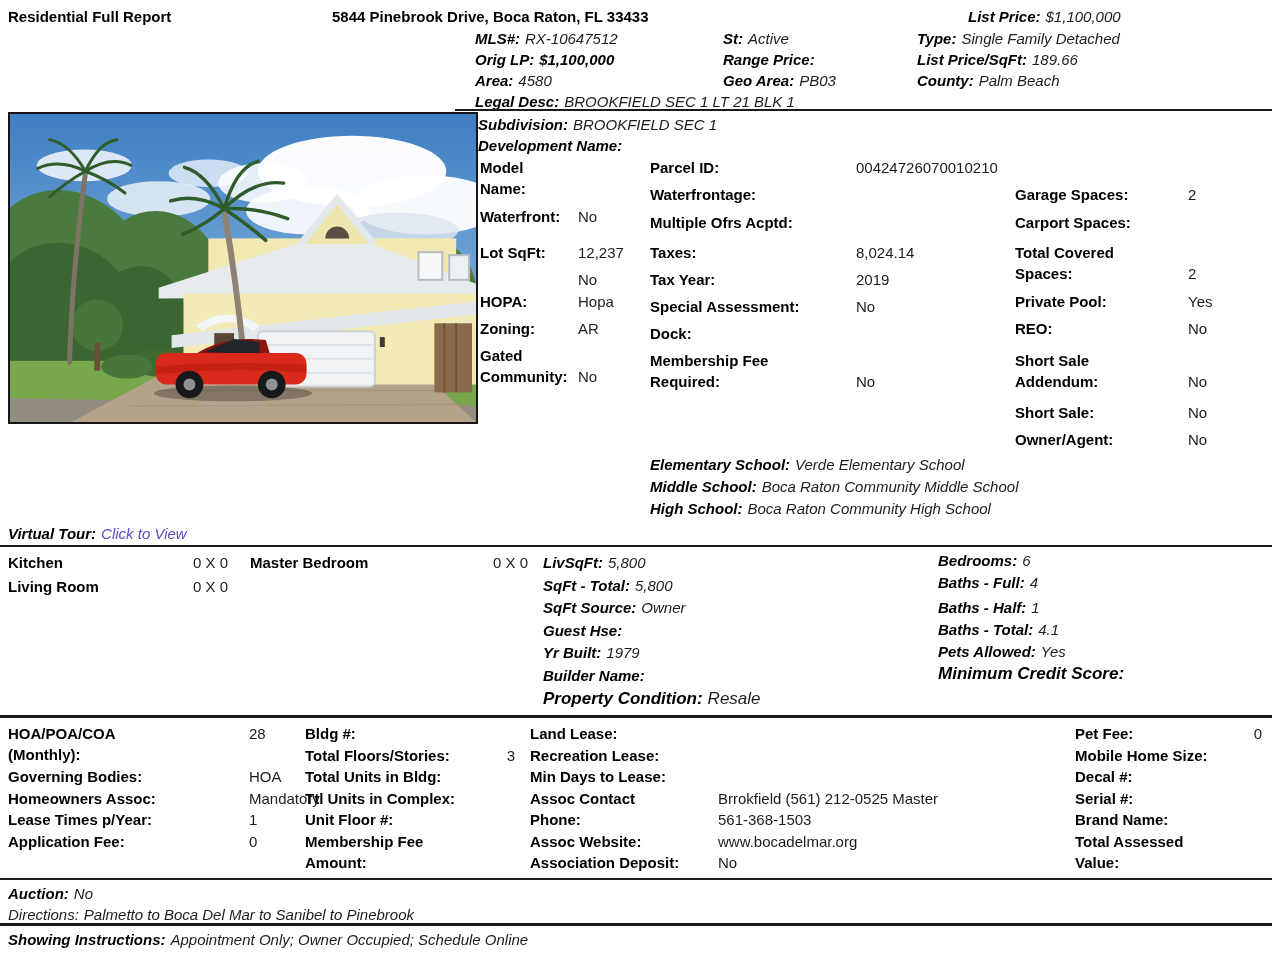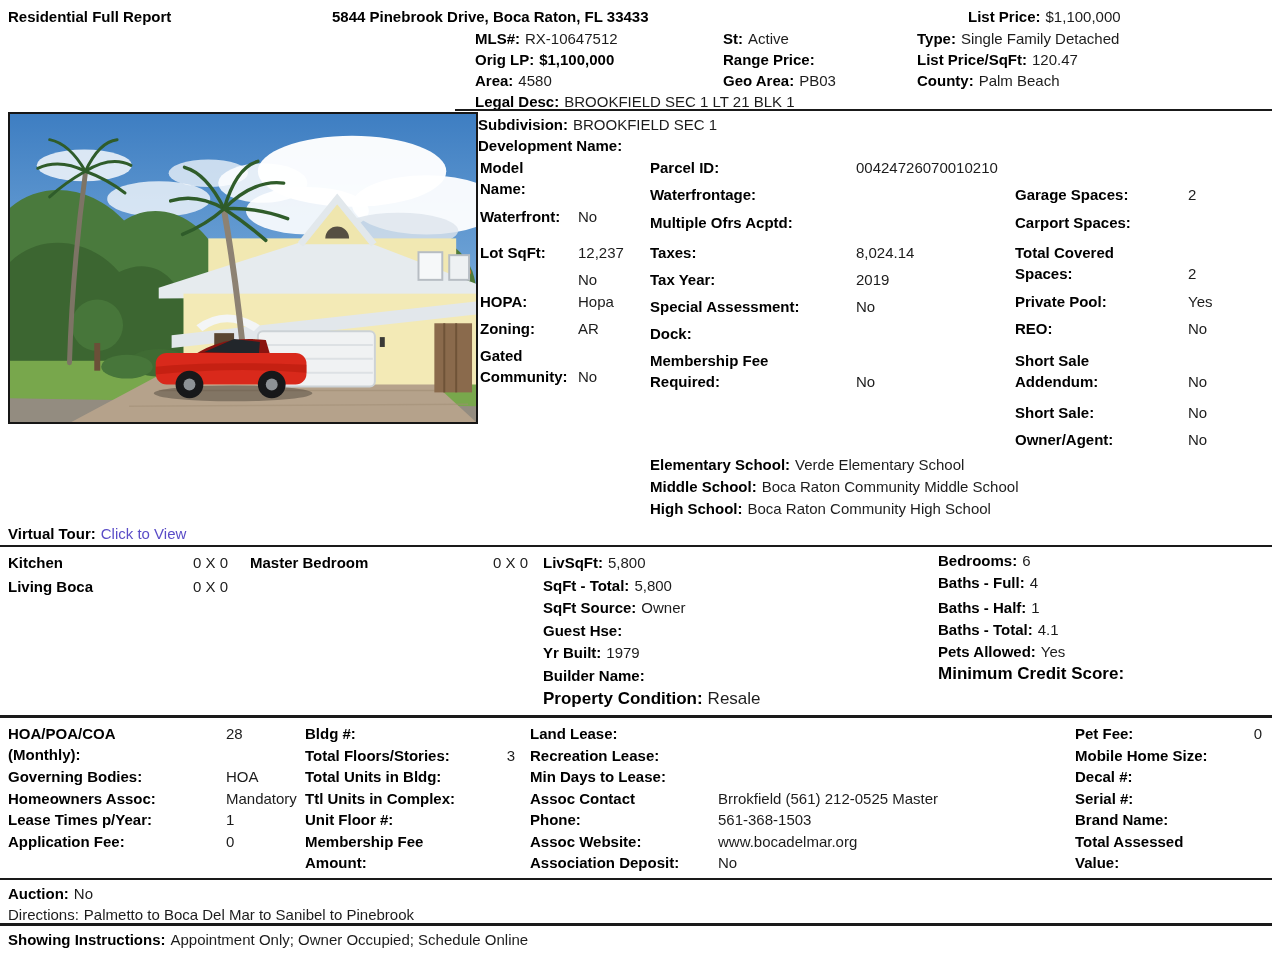--- a/index.html
+++ b/index.html
@@ -1,30 +1,30 @@
 <!DOCTYPE html>
 <html><head>
 <meta charset="utf-8">
 <style>
   html,body{margin:0;padding:0;background:#fff;}
   .page{position:relative;width:1280px;height:960px;background:#fff;
         font-family:"Liberation Sans",sans-serif;font-size:15px;line-height:21px;
         color:#1c1c1c;overflow:hidden;}
   b,.l{font-weight:bold;color:#000;}
   .abs{position:absolute;white-space:nowrap;}
-  .pair{position:absolute;white-space:nowrap;}
+  .pair{position:absolute;white-space:nowrap;font-style:italic;}
   .pair .v{margin-left:5px;}
   .pair .bv{margin-left:5px;font-weight:bold;color:#000;}
   .frow{position:absolute;display:flex;align-items:flex-start;}
   .frow .l{flex:0 0 auto;}
   .frow.end{align-items:flex-end;}
   .ca .l{width:85px;} .ca .v{margin-left:13px;}
   .cb .l{width:180px;} .cb .v{margin-left:26px;}
   .cc .l{width:128px;} .cc .v{margin-left:45px;}
-  .g1 .l{width:158px;} .g1 .v{margin-left:60px;}
+  .g1 .l{width:158px;} .g1 .v{margin-left:83px;}
   .g2{width:210px;} .g2 .l{width:170px;} .g2 .v{margin-left:auto;}
   .g3 .l{width:185px;} .g3 .v{margin-left:3px;}
   .g4{width:187px;} .g4 .l{width:140px;} .g4 .v{margin-left:auto;}
   .hline{position:absolute;background:#1a1a1a;}
   .link{color:#5a4cc7;cursor:pointer;}
   .big{font-size:17px;line-height:22px;}
   .photo{position:absolute;left:8px;top:112px;width:470px;height:312px;
          border:2px solid #161616;box-sizing:border-box;overflow:hidden;background:#7ab4e0;}
   .photo svg{display:block;width:100%;height:100%;}
 </style>
@@ -49,21 +49,21 @@
     <b>Type:</b><span class="v">Single Family Detached</span>
   </div>
 
   <div class="pair" style="left:475px;top:49px">
     <b>Orig LP:</b><span class="bv">$1,100,000</span>
   </div>
   <div class="pair" style="left:723px;top:49px">
     <b>Range Price:</b><span class="v"></span>
   </div>
   <div class="pair" style="left:917px;top:49px">
-    <b>List Price/SqFt:</b><span class="v">120.47</span>
+    <b>List Price/SqFt:</b><span class="v">189.66</span>
   </div>
 
   <div class="pair" style="left:475px;top:70px">
     <b>Area:</b><span class="v">4580</span>
   </div>
   <div class="pair" style="left:723px;top:70px">
     <b>Geo Area:</b><span class="v">PB03</span>
   </div>
   <div class="pair" style="left:917px;top:70px">
     <b>County:</b><span class="v">Palm Beach</span>
@@ -286,21 +286,21 @@
   </div>
 
   <div class="pair" style="left:8px;top:523px">
     <b>Virtual Tour:</b><span class="v link">Click to View</span>
   </div>
 
   <div class="hline" style="left:0;top:545px;width:1272px;height:2px"></div>
 
   <b class="abs" style="left:8px;top:552px">Kitchen</b>
   <span class="abs" style="left:193px;top:552px">0 X 0</span>
-  <b class="abs" style="left:8px;top:576px">Living Boca</b>
+  <b class="abs" style="left:8px;top:576px">Living Room</b>
   <span class="abs" style="left:193px;top:576px">0 X 0</span>
   <b class="abs" style="left:250px;top:552px">Master Bedroom</b>
   <span class="abs" style="left:493px;top:552px">0 X 0</span>
 
   <div class="pair" style="left:543px;top:552px">
     <b>LivSqFt:</b><span class="v">5,800</span>
   </div>
   <div class="pair" style="left:543px;top:575px">
     <b>SqFt - Total:</b><span class="v">5,800</span>
   </div>

